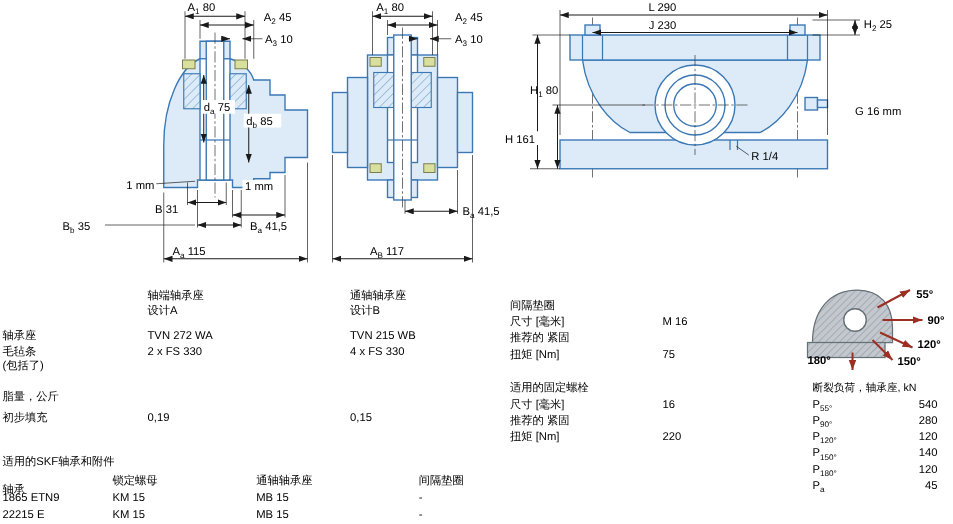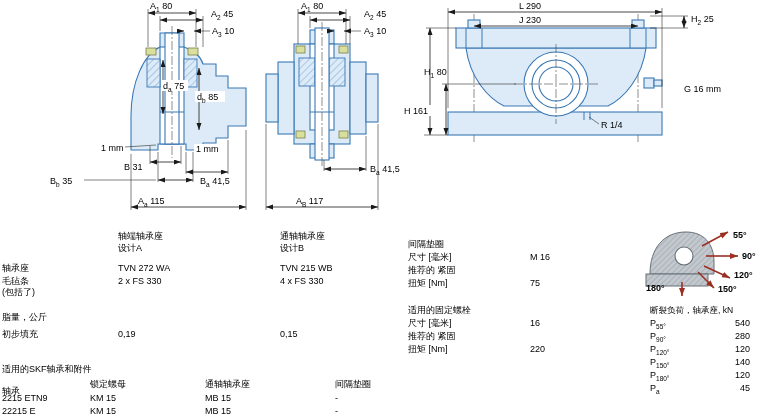--- a/index.html
+++ b/index.html
@@ -271,21 +271,21 @@
       <span><span>P</span><sub>a</sub></span>
       <span>45</span>
     </div>
 
 <div class="t b" style="left:2px;top:364px">适用的SKF轴承和附件</div>
 <div class="t b" style="left:2px;top:386px">轴承</div>
 <div class="t b" style="left:90px;top:379px">锁定螺母</div>
 <div class="t b" style="left:205px;top:379px">通轴轴承座</div>
 <div class="t b" style="left:335px;top:379px">间隔垫圈</div>
 
-<div class="t" style="left:2px;top:393px">2215 ETN9</div>
+<div class="t" style="left:2px;top:393px">1865 ETN9</div>
 <div class="t" style="left:90px;top:393px">KM 15</div>
 <div class="t" style="left:205px;top:393px">MB 15</div>
 <div class="t" style="left:335px;top:393px">-</div>
 
 <div class="t" style="left:2px;top:406px">22215 E</div>
 <div class="t" style="left:90px;top:406px">KM 15</div>
 <div class="t" style="left:205px;top:406px">MB 15</div>
 <div class="t" style="left:335px;top:406px">-</div>
 
 </div>

